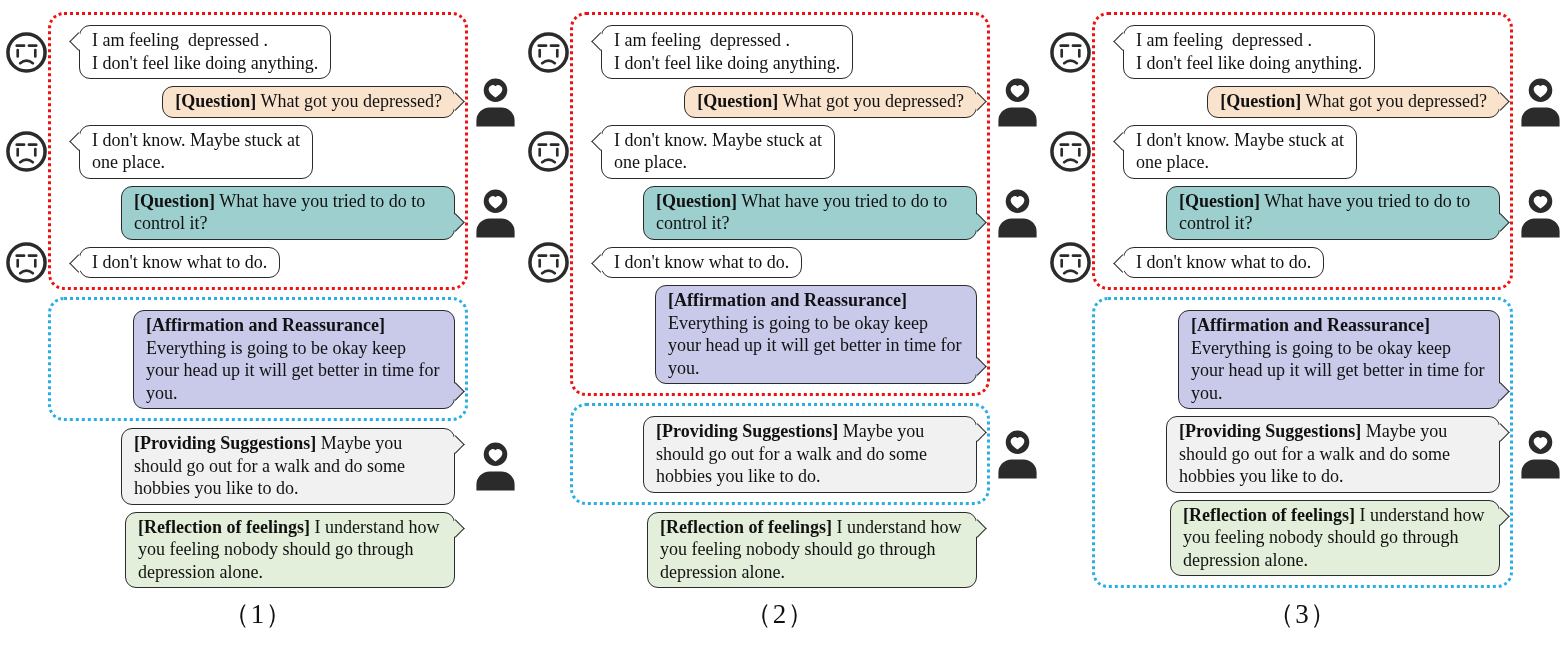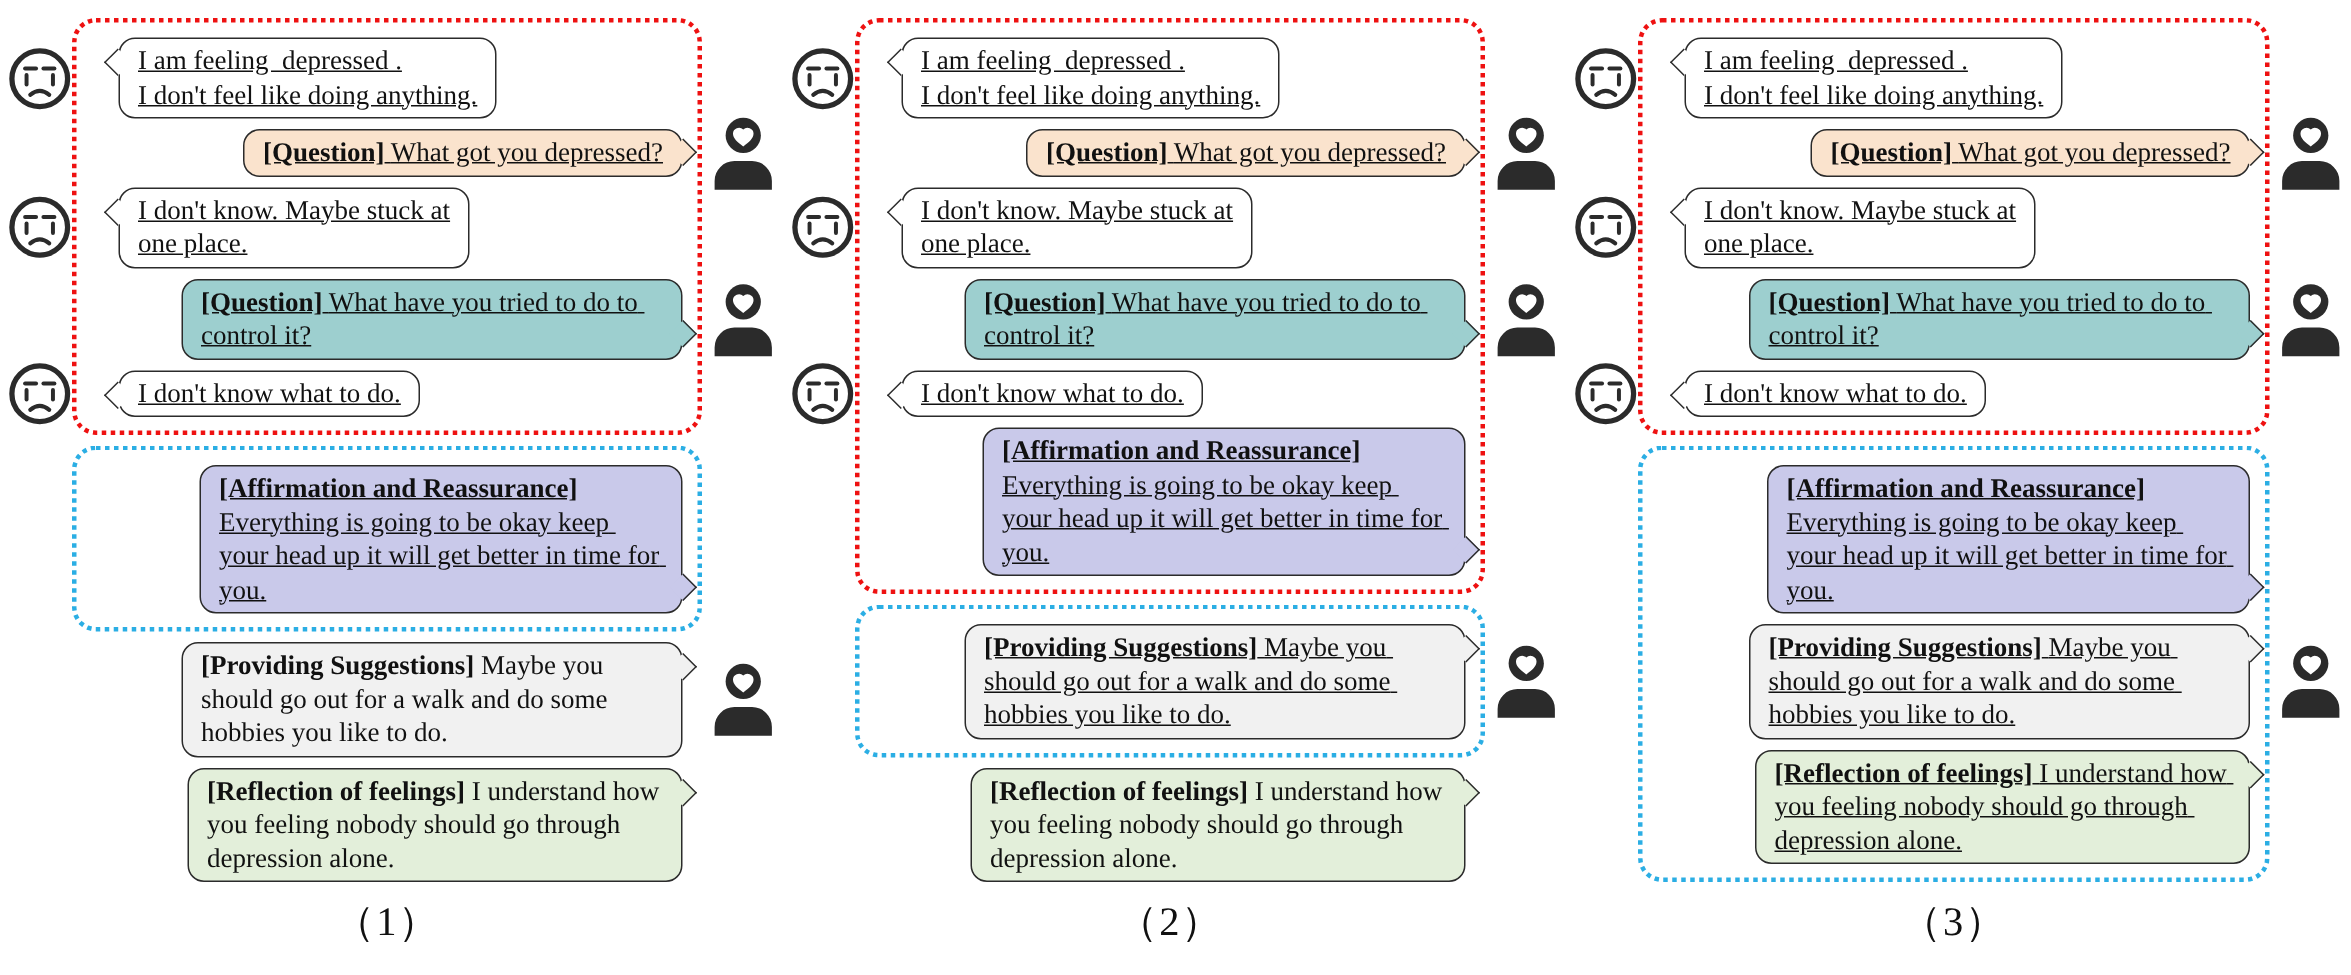--- a/index.html
+++ b/index.html
@@ -7,21 +7,21 @@
               font-family:"Liberation Serif","DejaVu Serif",serif; color:#111; }
   #figure-root { display:flex; width:1567px; height:650px; }
 
   .panel { position:relative; width:522px; flex:0 0 auto; padding-top:12px; }
   .panel:last-child { width:523px; }
 
   .center { margin:0 54px 0 48px; }
 
   .seg { position:relative; }
   .seg + .seg { margin-top:7px; }
-  .seg.box { border:3px dotted; border-radius:16px; padding:10px 9px 9px 9px;text-decoration:underline; }
+  .seg.box { border:3px dotted; border-radius:16px; padding:10px 9px 9px 9px; }
   .seg.plain { padding:0 12px; }
   .seg .row + .row { margin-top:7px; }
 
   .row { display:flex; }
   .row.seeker { justify-content:flex-start; padding-left:19px; }
   .row.supporter { justify-content:flex-end; padding-right:1px; }
 
   .bubble { position:relative; border:1.6px solid #2b2b2b; border-radius:11px;
             padding:3px 12px 4px 12px; font-size:18px; line-height:1.25;
             max-width:352px; }

